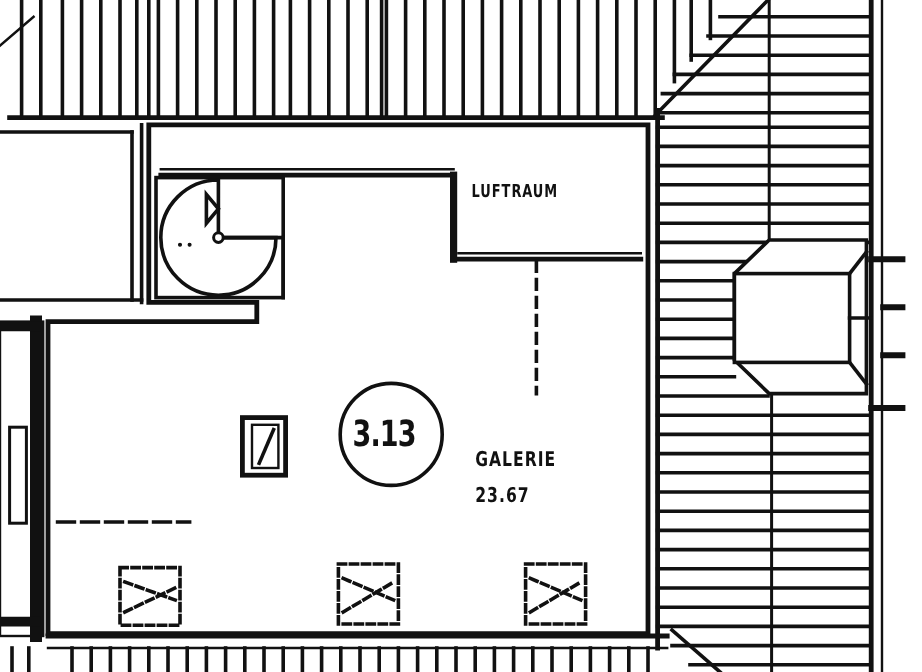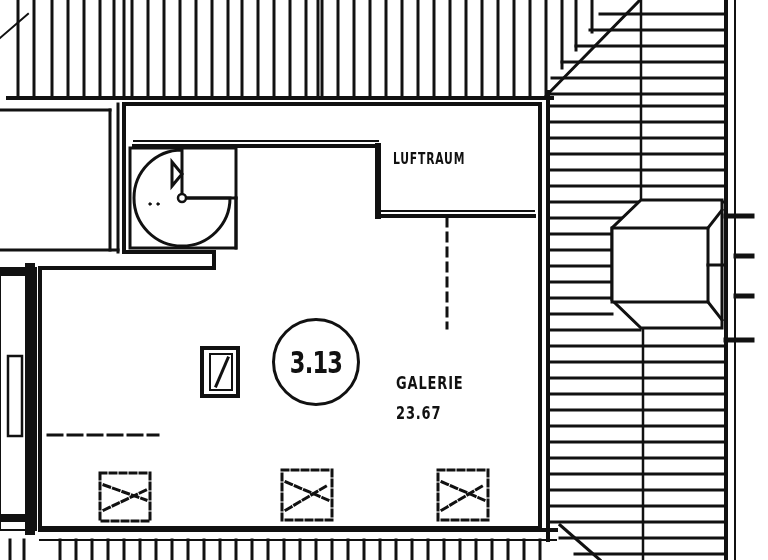--- a/index.html
+++ b/index.html
@@ -2,22 +2,22 @@
 <html><head>
 <meta charset="utf-8">
 <style>
   html,body{margin:0;padding:0;background:#fff;}
   body{width:768px;height:560px;overflow:hidden;position:relative;font-family:"DejaVu Sans",sans-serif;}
   #plan{position:absolute;left:0;top:0;width:768px;height:560px;}
   .lbl{position:absolute;font-family:"DejaVu Sans Condensed","DejaVu Sans",sans-serif;font-weight:bold;color:#111;letter-spacing:1px;}
   #room-name{left:396px;top:373px;font-size:17px;transform:scaleX(0.85);transform-origin:left top;}
   #room-area{left:396px;top:403px;font-size:17px;transform:scaleX(0.85);transform-origin:left top;}
   #luftraum{left:393px;top:150px;font-size:15px;transform:scaleX(0.8);transform-origin:left top;}
-  #room-no{position:absolute;left:272px;top:318px;width:88px;height:88px;border:3px solid #111;border-radius:50%;box-sizing:border-box;
-           display:flex;align-items:center;justify-content:center;font-size:30px;font-weight:bold;color:#111;}
+  #room-no{position:absolute;left:282px;top:318px;width:88px;height:88px;border:3px solid #111;border-radius:50%;box-sizing:border-box;
+           display:flex;align-items:center;justify-content:flex-start;font-size:30px;font-weight:bold;color:#111;}
   #room-no span{transform:scaleX(0.75);display:inline-block;letter-spacing:-1px;}
 </style>
 </head>
 <body>
 
 <svg id="plan" viewBox="0 0 768 560" xmlns="http://www.w3.org/2000/svg">
   <g stroke="#111" fill="none" stroke-linecap="square">
 
     <g stroke-width="3">
       <line x1="18" y1="0" x2="18" y2="98"></line>

